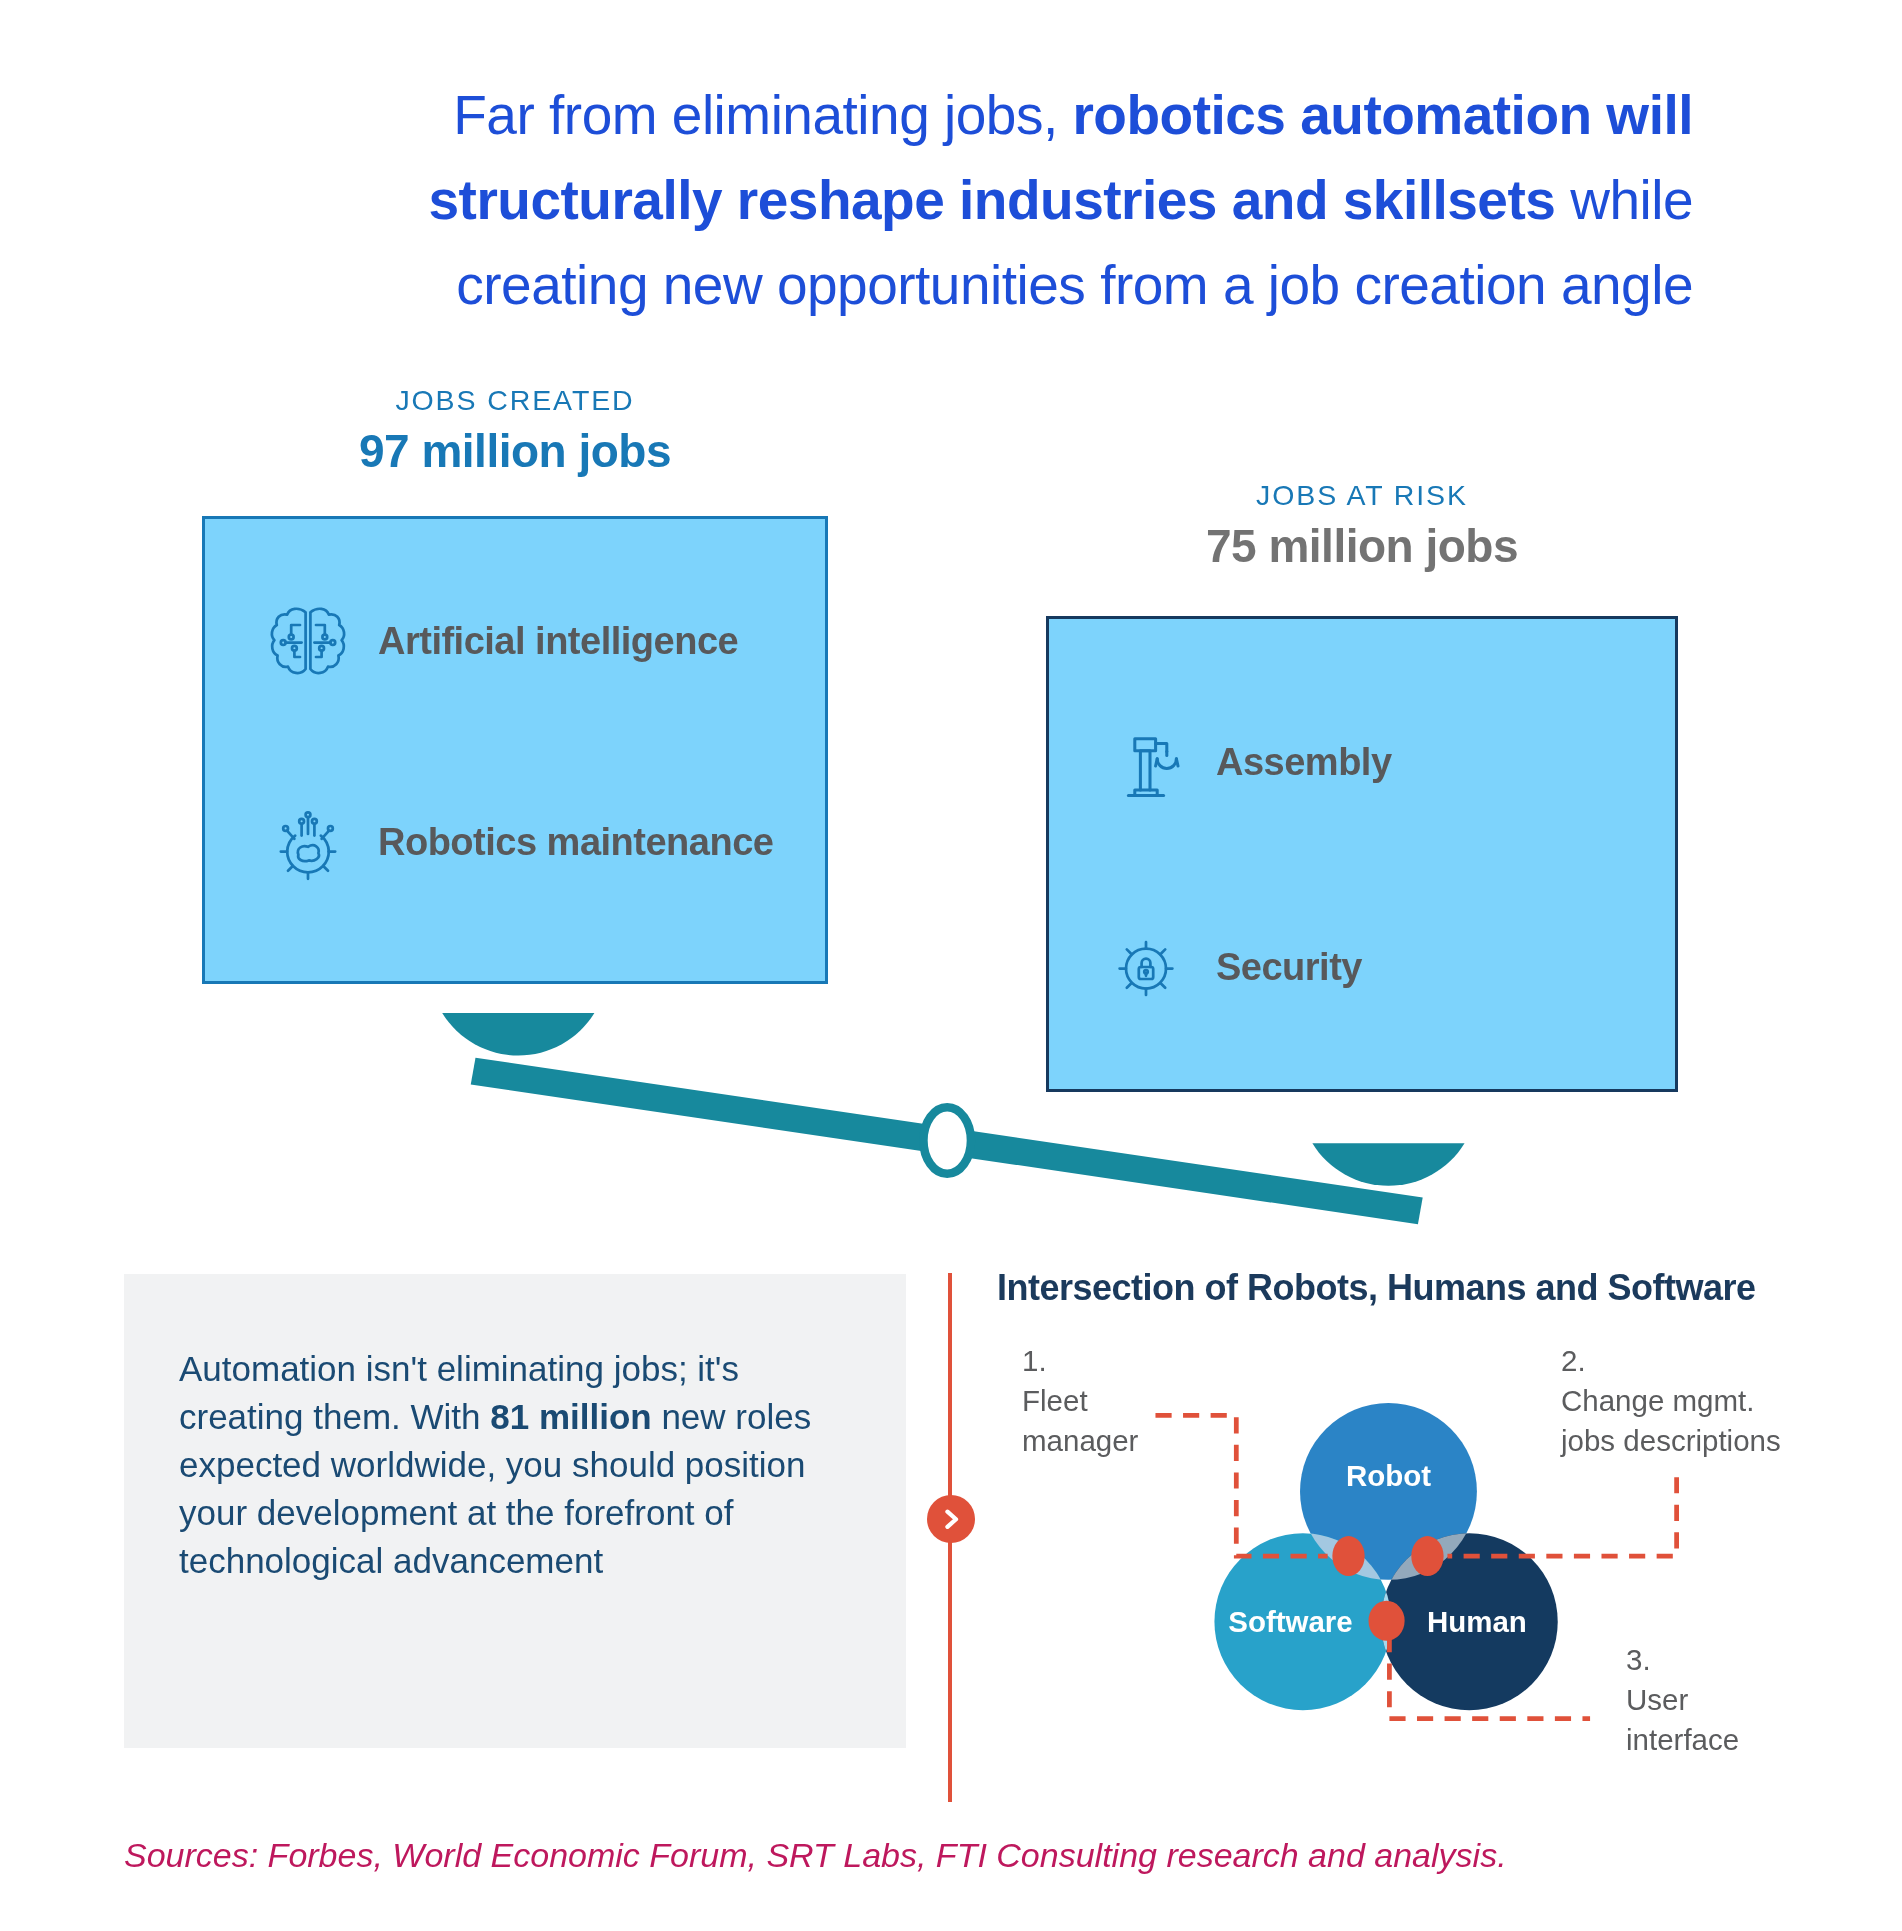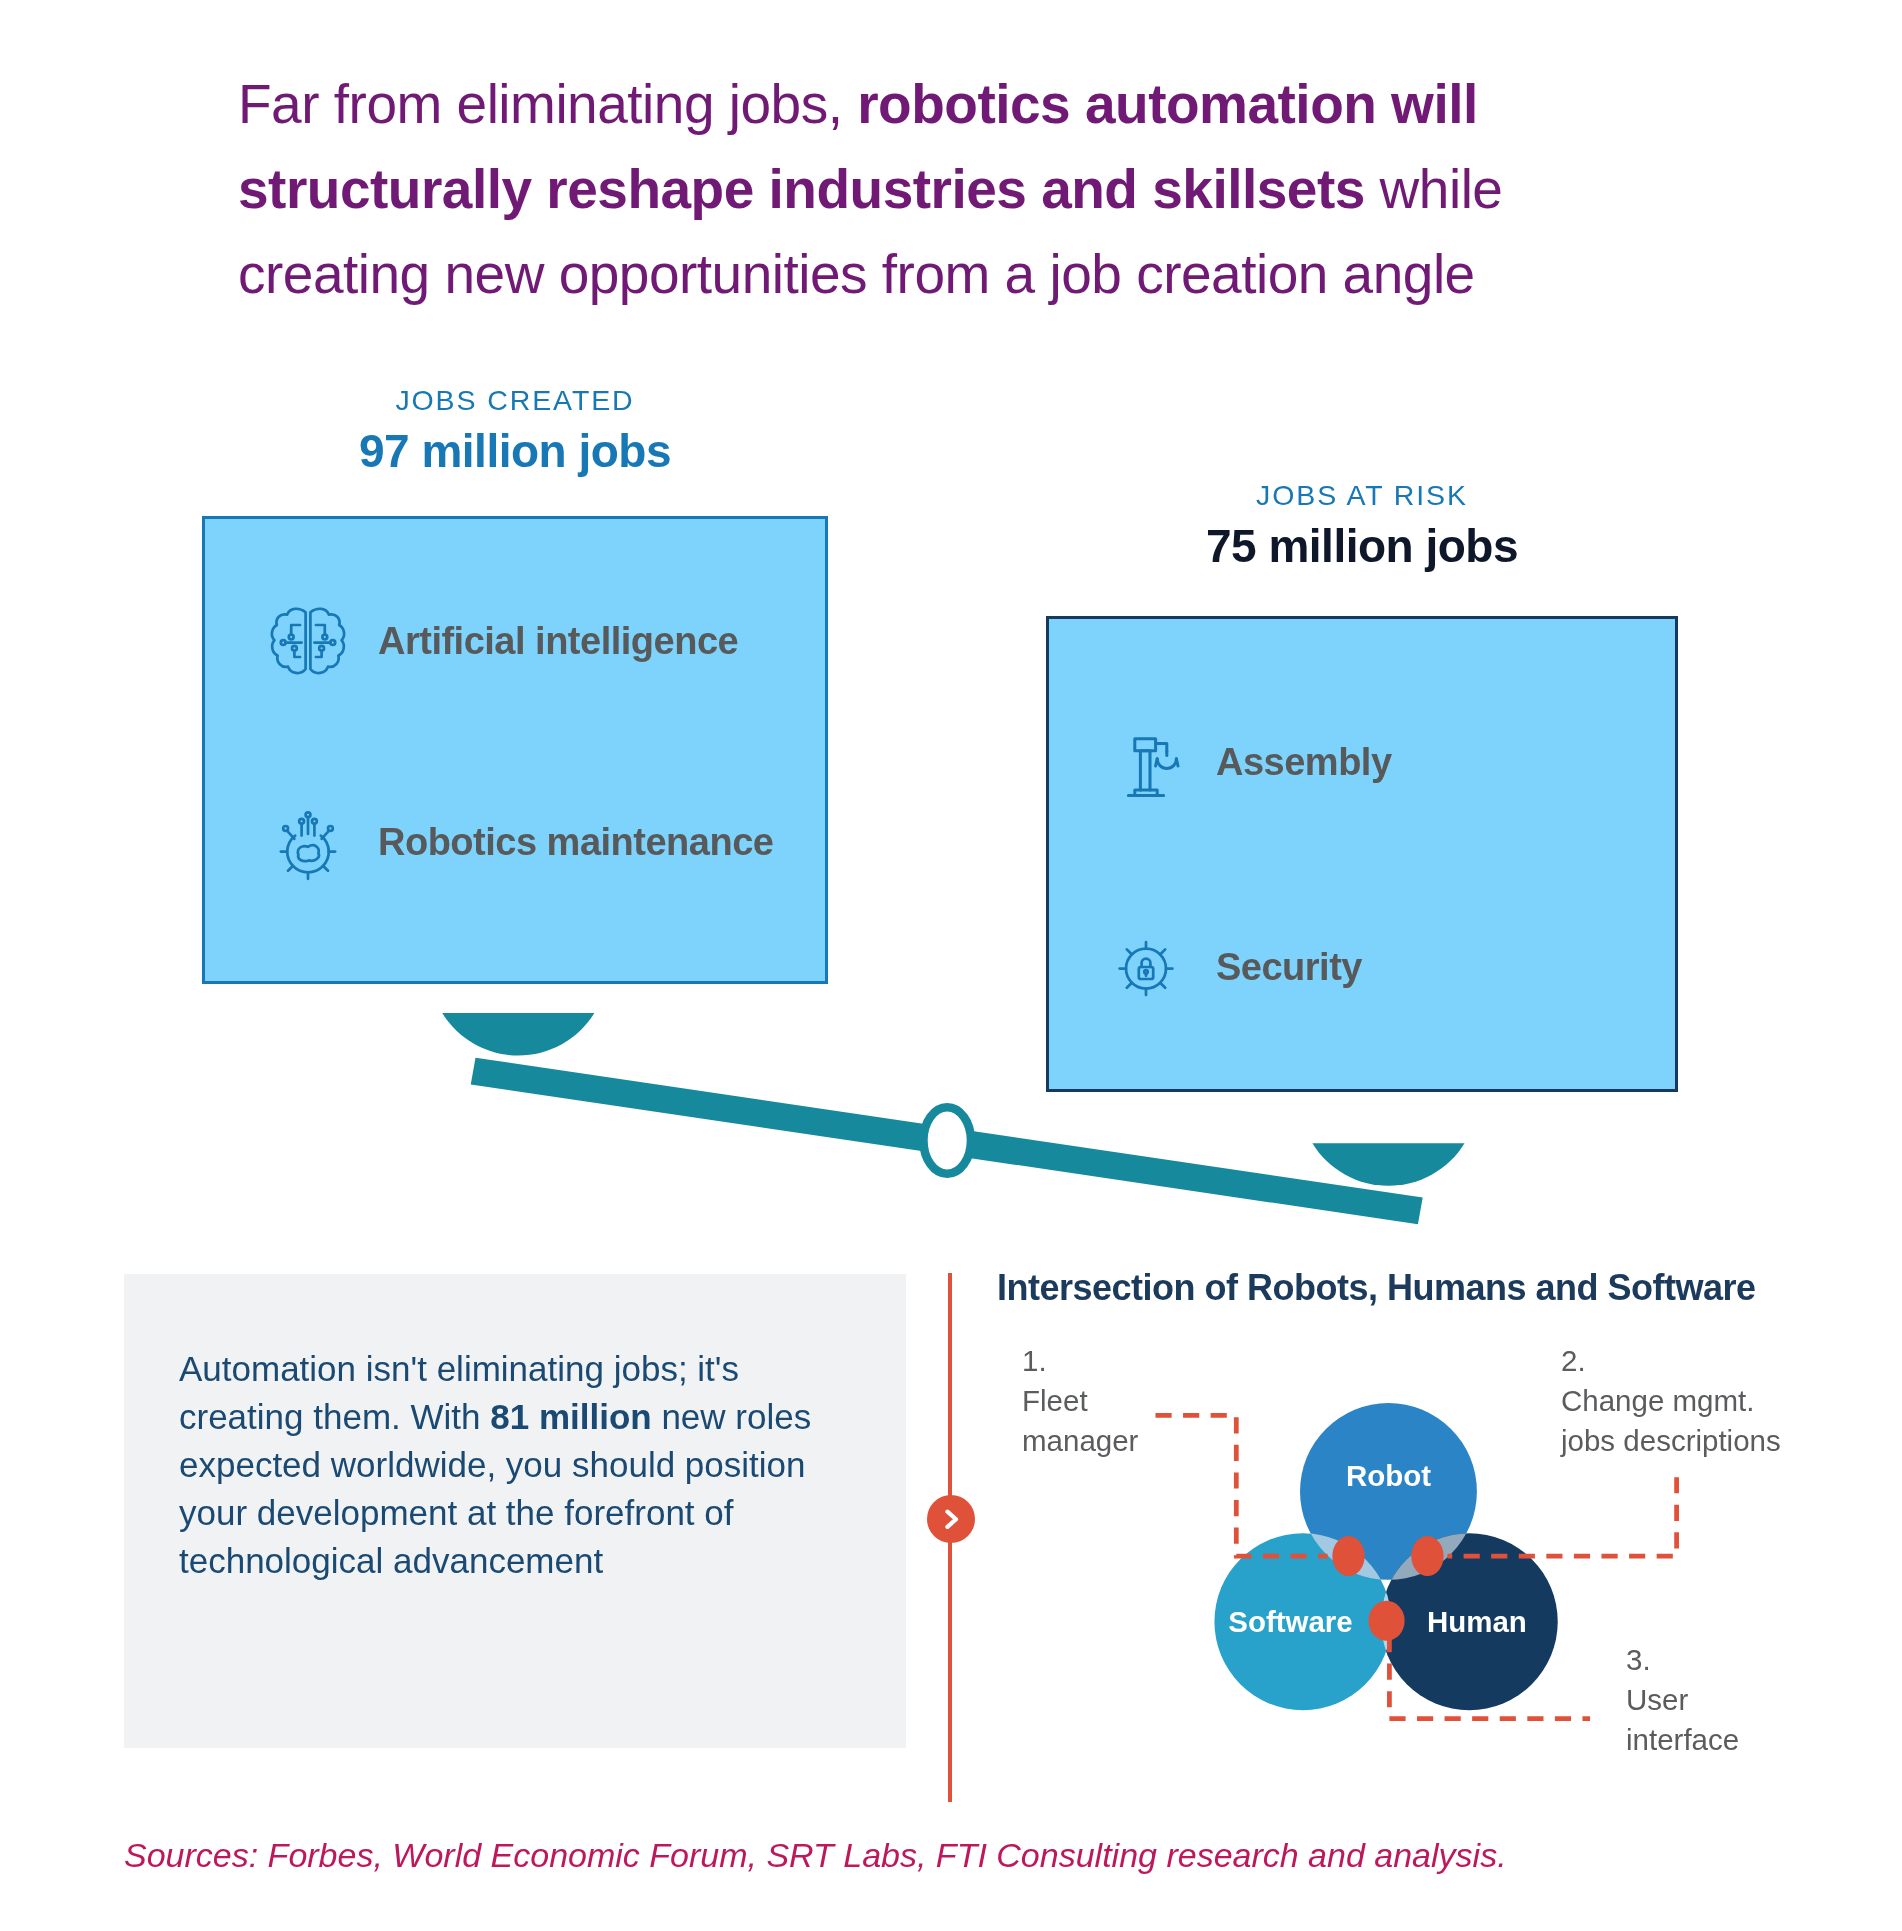--- a/index.html
+++ b/index.html
@@ -4,35 +4,35 @@
 <style>
   html,body{margin:0;padding:0;}
   body{
     width:1902px;height:1932px;position:relative;background:#ffffff;
     font-family:"Liberation Sans", sans-serif;overflow:hidden;
   }
   .abs{position:absolute;}
 
   
   .headline{
-    left:238px;top:62px;width:1455px;
+    left:238px;top:73px;width:1455px;
     font-size:55px;line-height:85px;letter-spacing:-0.5px;
-    color:#701a75;font-weight:300;
+    color:#1d4ed8;font-weight:300;text-align:right;
   }
   .headline b{font-weight:700;}
 
   
   .col-label{
     text-align:center;font-size:28.5px;letter-spacing:1.9px;color:#1878b6;font-weight:400;
   }
   .col-value{
     text-align:center;font-size:46px;font-weight:700;letter-spacing:-0.5px;
   }
   .created-value{color:#1878b6;}
-  .risk-value{color:#0f172a;}
+  .risk-value{color:#737373;}
 
   
   .panel{background:#7dd3fc;box-sizing:border-box;}
   .panel-created{left:202px;top:516px;width:626px;height:468px;border:3.8px solid #1878b6;}
   .panel-risk{left:1046px;top:616px;width:632px;height:476px;border:3.8px solid #16395e;}
 
   .item-row{display:flex;align-items:center;height:80px;}
   .item-row .icon{width:80px;height:80px;flex:0 0 80px;display:flex;align-items:center;justify-content:center;}
   .item-row .icon svg{width:80px;height:80px;}
   .item-label{margin-left:30px;font-size:38px;font-weight:700;color:#58595b;letter-spacing:-0.5px;white-space:nowrap;}

